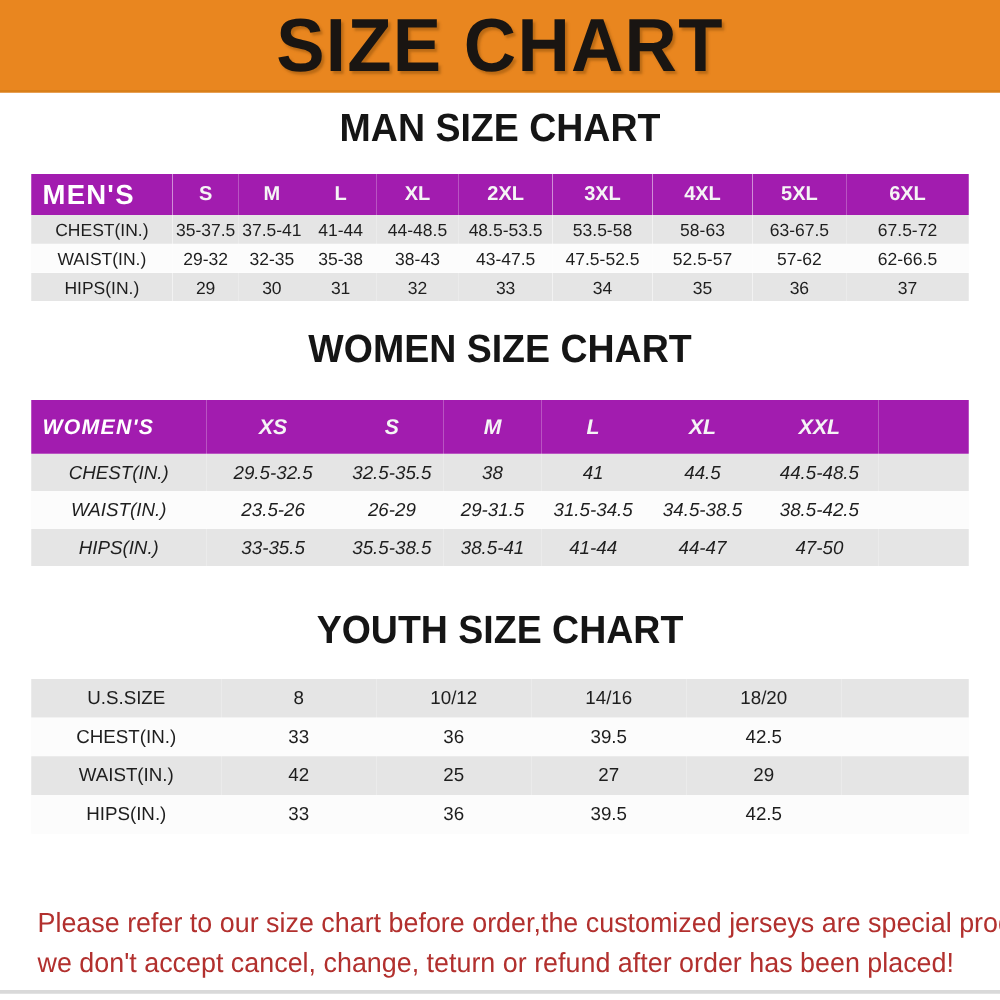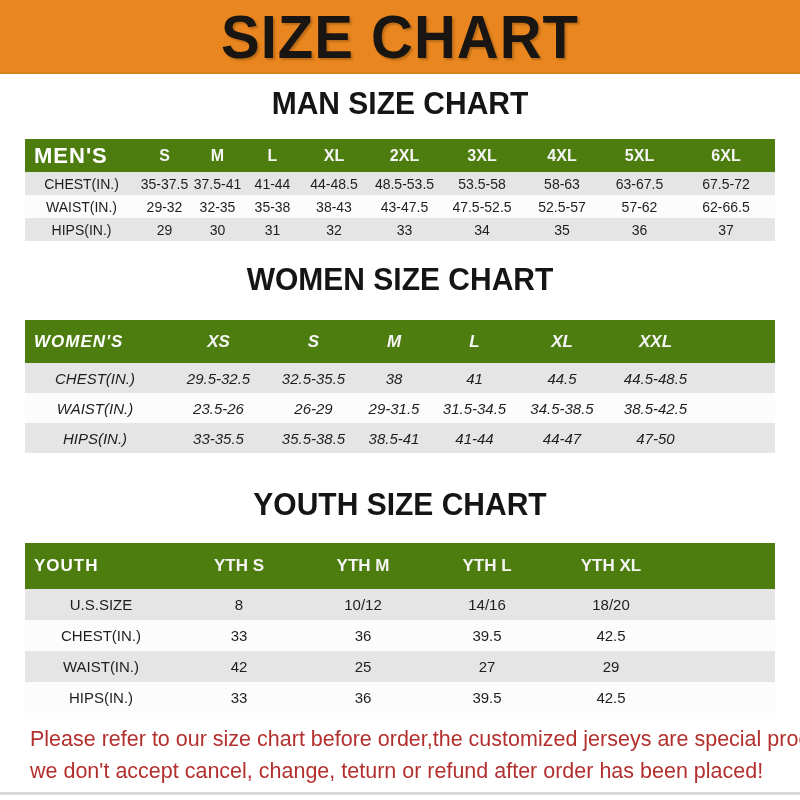--- a/index.html
+++ b/index.html
@@ -64,21 +64,21 @@
   .size-table td {
     text-align: center;
     vertical-align: middle;
     color: #1e1e1e;
     overflow: hidden;
     white-space: nowrap;
   }
 
   
   tr.hdr-row td {
-    background: #4d7c0f;
+    background: #a21caf;
     color: #f5f5f5;
     font-size: 16px;
     font-weight: 600;
   }
   tr.hdr-row td.group-label {
     text-align: left;
     padding-left: 9px;
     font-size: 22px;
     font-weight: 800;
     letter-spacing: 1px;
@@ -255,28 +255,20 @@
   <table id="youth-table" class="size-table">
     <colgroup>
       <col style="width:152px">
         <col style="width:124px">
         <col style="width:124px">
       <col style="width:124px">
         <col style="width:124px">
         <col style="width:102px">
     </colgroup>
     <tbody>
-        <tr class="hdr-row">
-      <td class="group-label">YOUTH</td>
-      <td>YTH S</td>
-      <td>YTH M</td>
-      <td>YTH L</td>
-      <td>YTH XL</td>
-      <td></td>
-    </tr>
     <tr class="data-row row-gray">
       <td class="row-label">U.S.SIZE</td>
       <td>8</td>
       <td>10/12</td>
       <td>14/16</td>
       <td>18/20</td>
       <td></td>
     </tr>
     <tr class="data-row row-white">
       <td class="row-label">CHEST(IN.)</td>

